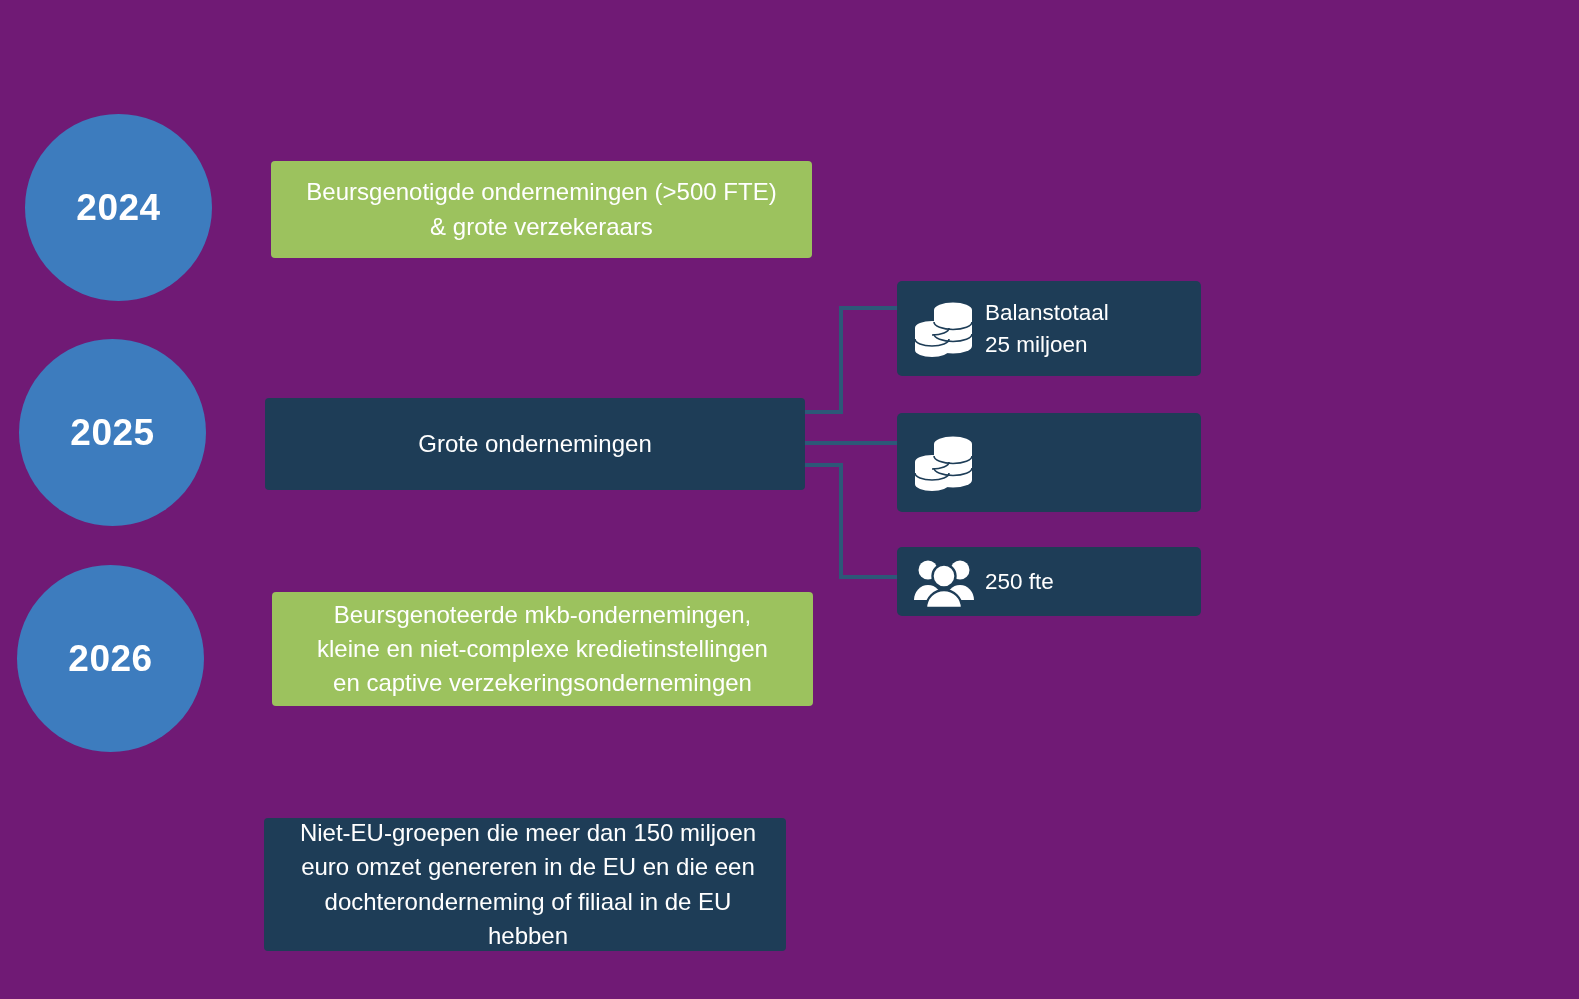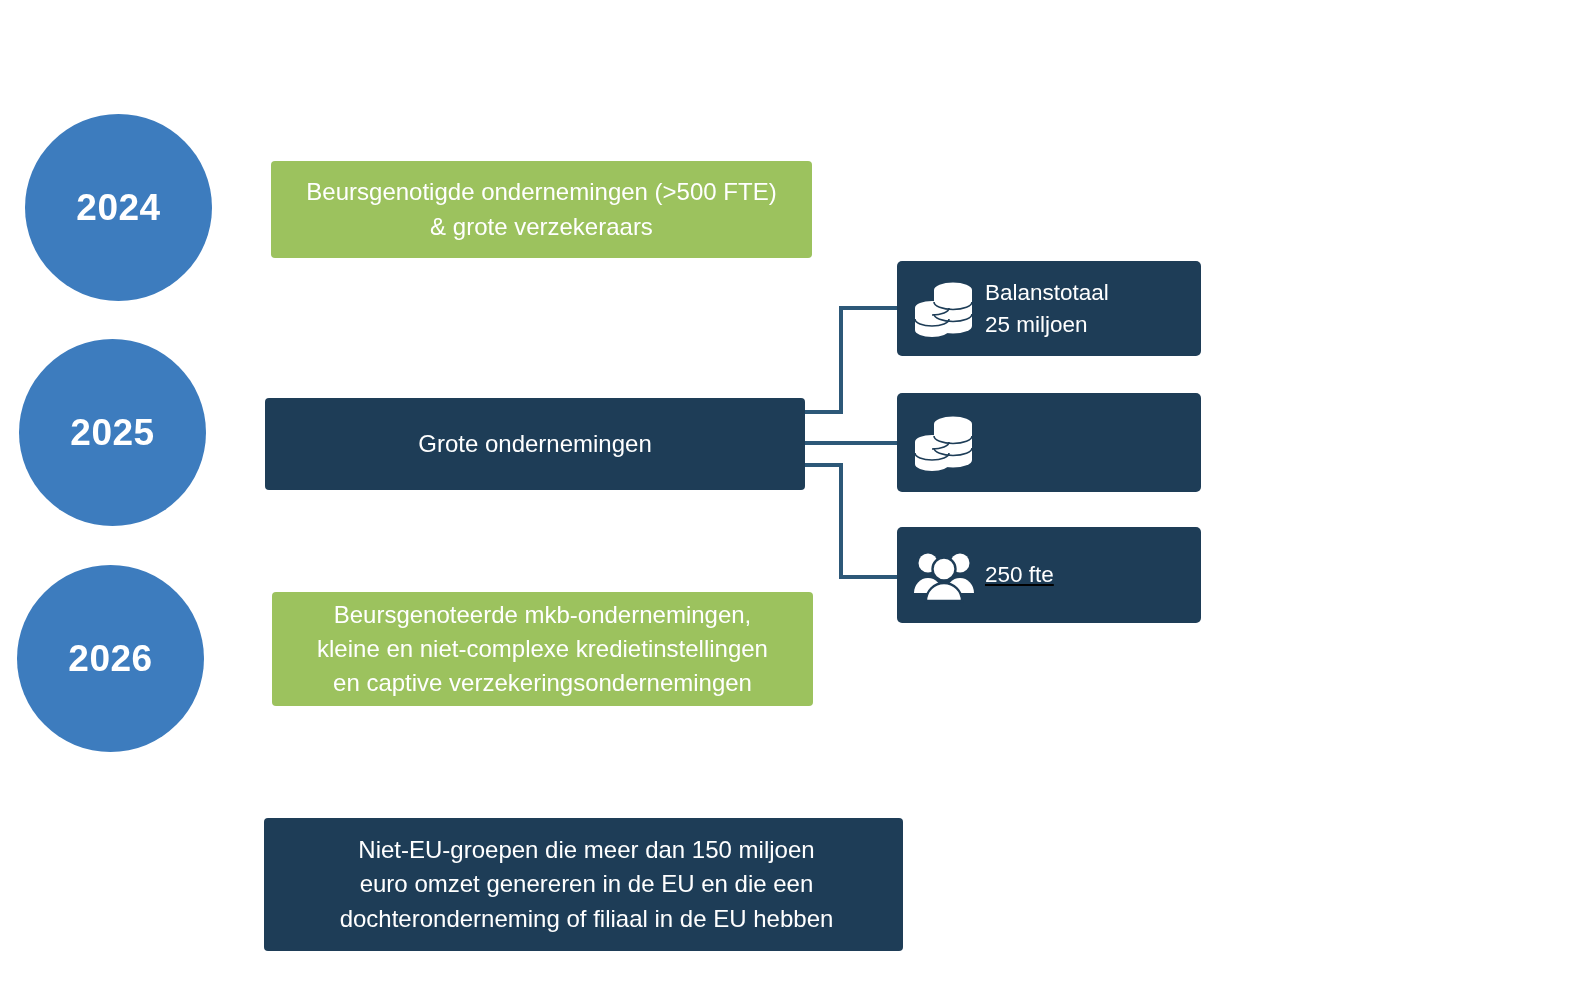--- a/index.html
+++ b/index.html
@@ -8,21 +8,21 @@
     padding: 0;
     background: #000000;
   }
   body {
     font-family: "Liberation Sans", sans-serif;
   }
   #stage {
     position: relative;
     width: 1579px;
     height: 999px;
-    background: #ffffff;
+    background: #701a75;
     overflow: hidden;
   }
 
   
   .year-circle {
     position: absolute;
     border-radius: 50%;
     background: #3d7cbe;
     display: flex;
     align-items: center;
@@ -59,20 +59,21 @@
 
   
   .criteria-card {
     position: absolute;
     background: #1e3d57;
     border-radius: 5px;
     display: flex;
     align-items: center;
     box-sizing: border-box;
     padding-left: 16px;
+    margin-top: 20px;
   }
   .criteria-icon {
     flex: 0 0 auto;
     width: 62px;
     height: 58px;
     display: flex;
     align-items: center;
     justify-content: center;
     margin-right: 10px;
   }
@@ -129,21 +130,21 @@
   <div class="phase-box phase-navy" style="left:265px; top:398px; width:540px; height:92px;">
     <span class="phase-text">Grote ondernemingen</span>
   </div>
 
   <div class="phase-box phase-green" style="left:272px; top:592px; width:541px; height:114px;">
     <span class="phase-text">Beursgenoteerde mkb-ondernemingen,
 kleine en niet-complexe kredietinstellingen
 en captive verzekeringsondernemingen</span>
   </div>
 
-  <div class="phase-box phase-navy" style="left:264px; top:818px; width:639px; height:133px;padding-left:20px;">
+  <div class="phase-box phase-navy" style="left:264px; top:818px; width:522px; height:133px;padding-left:20px;">
     <span class="phase-text">Niet-EU-groepen die meer dan 150 miljoen
 euro omzet genereren in de EU en die een
 dochteronderneming of filiaal in de EU hebben</span>
   </div>
 
   <div class="criteria-card" style="left:897px; top:261px; width:304px; height:95px;">
     <span class="criteria-icon">
       <svg viewBox="0 0 62 58" width="62" height="58">
         <g fill="#ffffff">
 
@@ -193,21 +194,21 @@
         <g fill="none" stroke="#1e3d57" stroke-width="1.6">
           <path d="M21 22 a19 7.5 0 0 0 38 0"></path>
           <path d="M21 34 a19 7.5 0 0 0 38 0"></path>
           <path d="M2 39 a17 7 0 0 0 34 0"></path>
           <path d="M36 28 a17 7 0 0 1 -17 7"></path>
         </g>
       </svg>
     </span>
   </div>
 
-  <div class="criteria-card" style="left:897px; top:527px; width:304px; height:96px;text-decoration:underline;">
+  <div class="criteria-card" style="left:897px; top:527px; width:304px; height:69px;">
     <span class="criteria-icon">
       <svg viewBox="0 0 62 58" width="62" height="58">
         <g fill="#ffffff">
 
           <circle cx="15" cy="17" r="9.5"></circle>
           <path d="M1 47 a14 15 0 0 1 28 0 z"></path>
 
           <circle cx="47" cy="17" r="9.5"></circle>
           <path d="M33 47 a14 15 0 0 1 28 0 z"></path>
 

